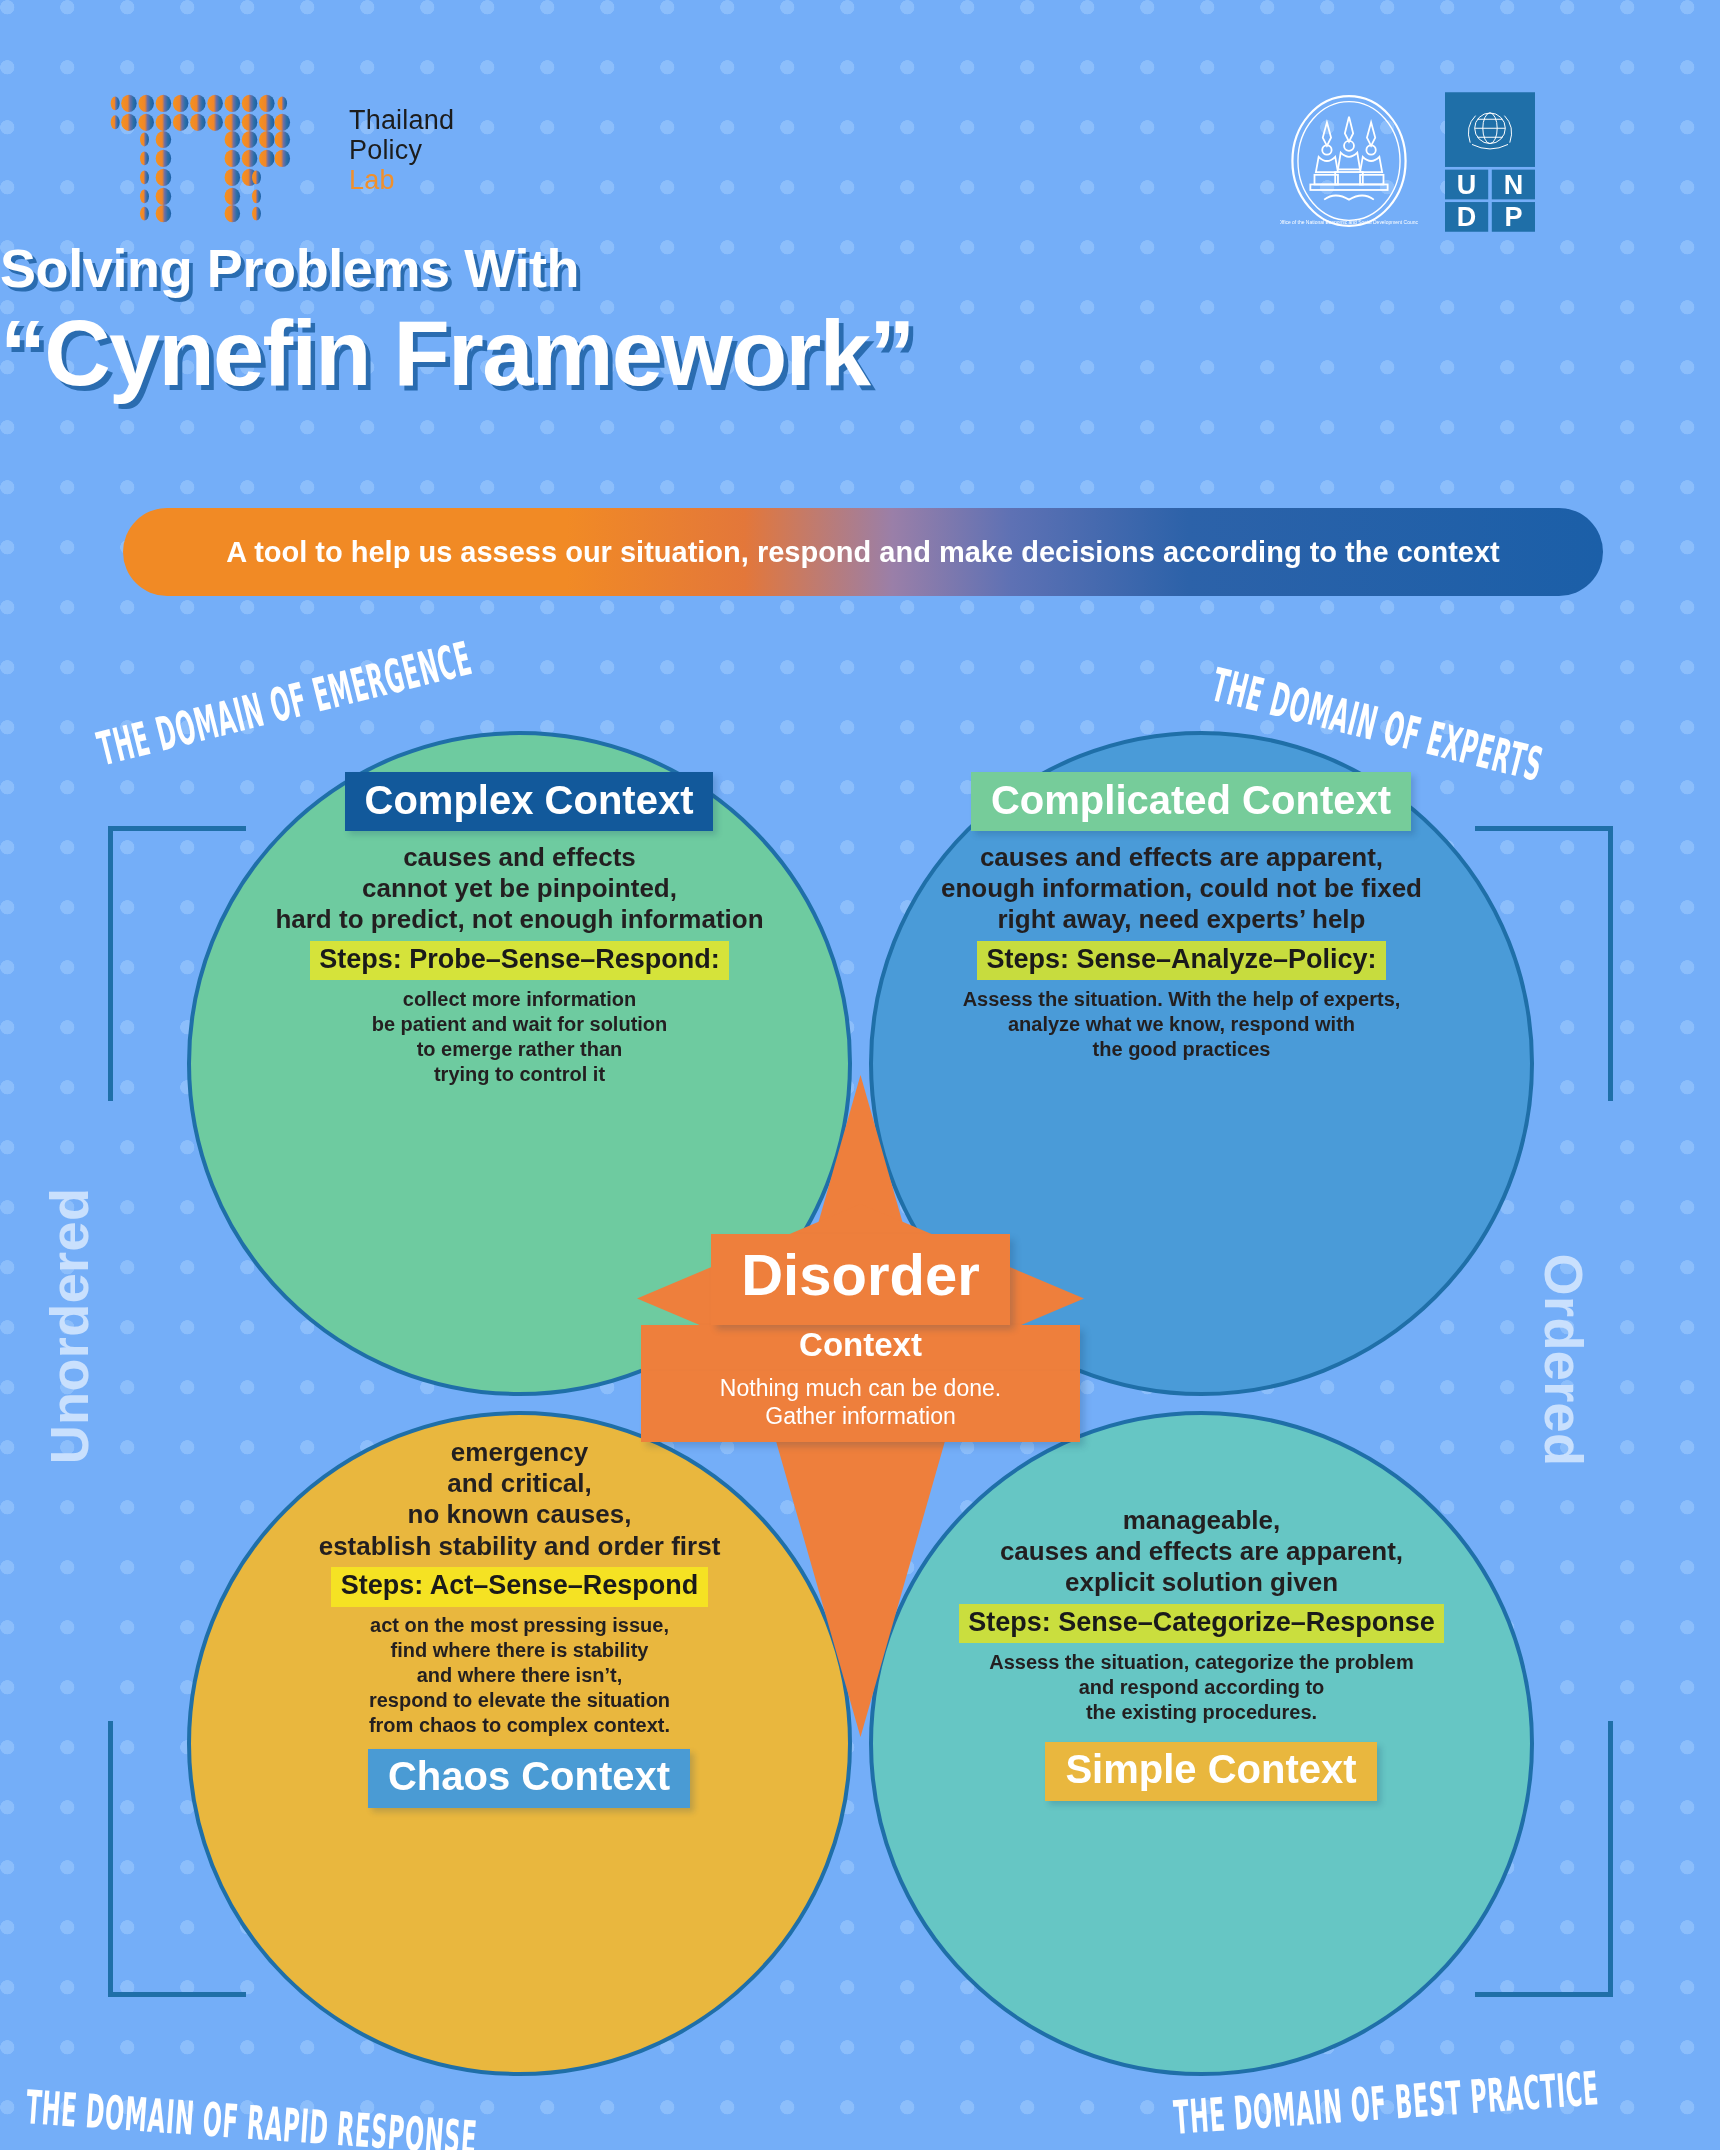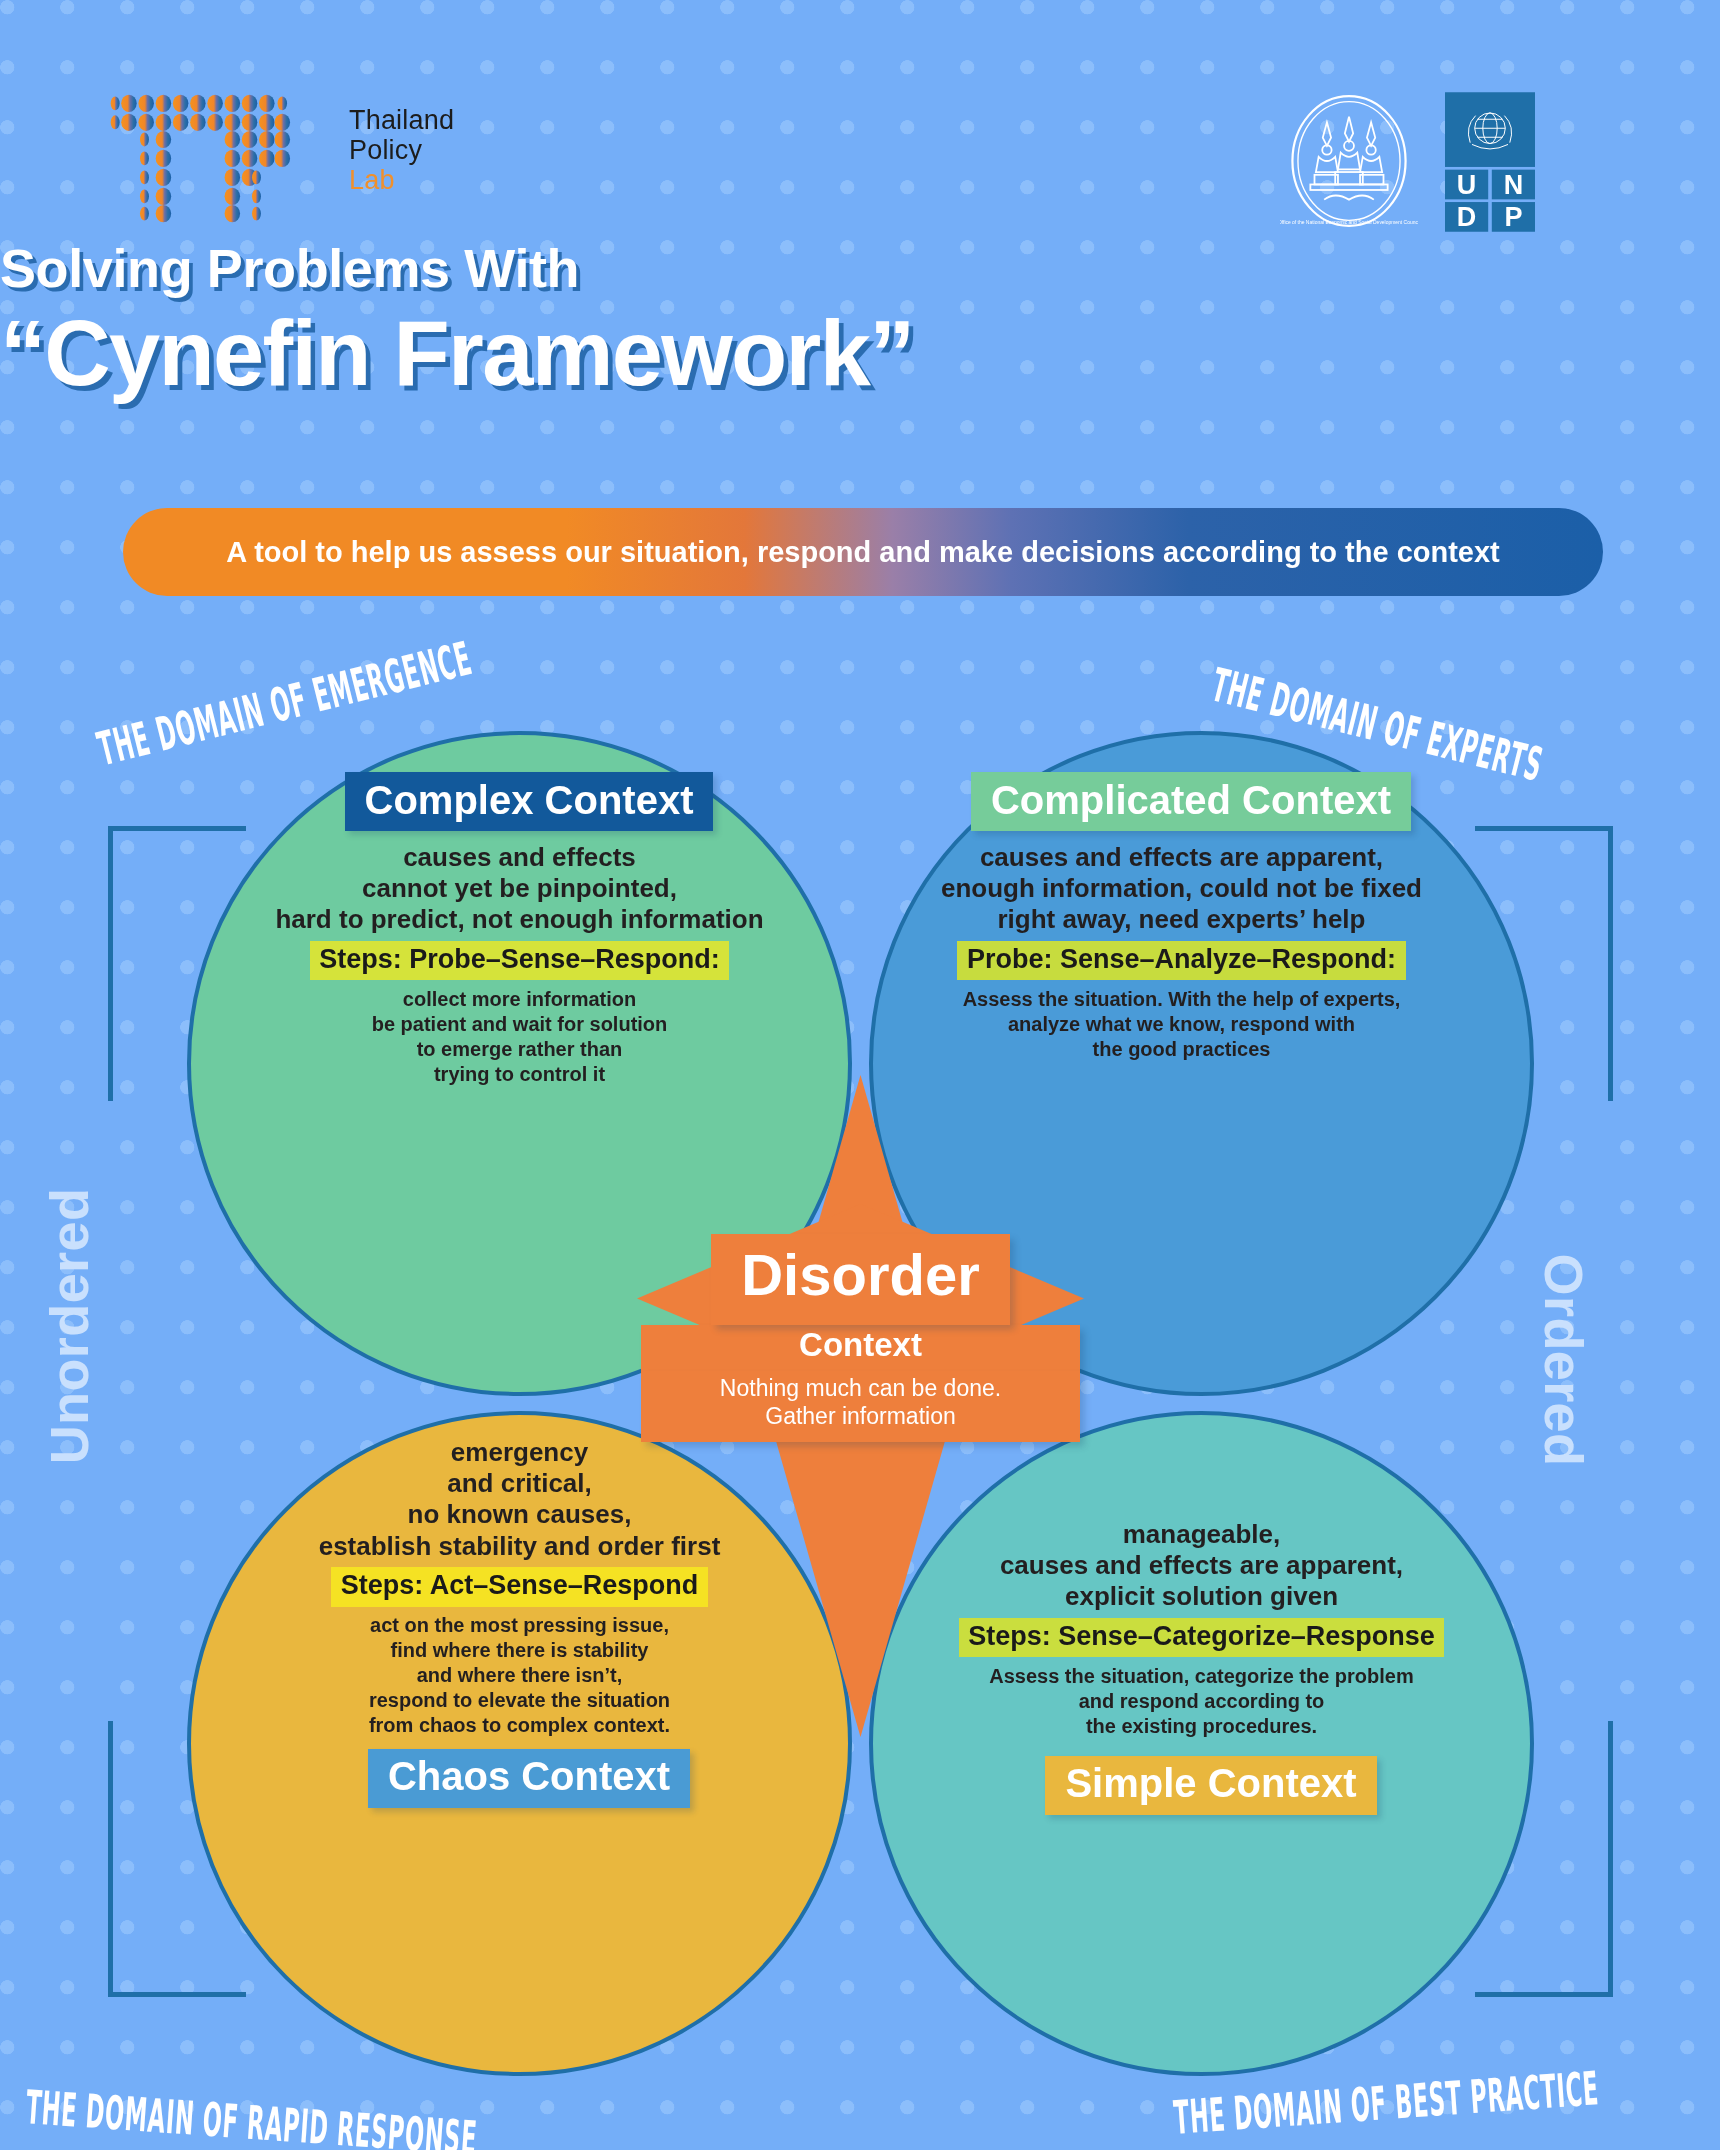--- a/index.html
+++ b/index.html
@@ -320,42 +320,42 @@
 be patient and wait for solution
 to emerge rather than
 trying to control it</div>
   </div>
 
   <div class="ctx" id="ctx-complicated">
     <div class="ctx-badge">Complicated Context</div>
     <div class="ctx-desc" style="white-space:pre-line">causes and effects are apparent,
 enough information, could not be fixed
 right away, need experts’ help</div>
-    <div class="ctx-steps">Probe: Sense–Analyze–Respond:</div>
+    <div class="ctx-steps">Steps: Sense–Analyze–Policy:</div>
     <div class="ctx-detail" style="white-space:pre-line">Assess the situation. With the help of experts,
 analyze what we know, respond with
 the good practices</div>
   </div>
 
   <div class="ctx" id="ctx-chaos">
     <div class="ctx-desc" style="white-space:pre-line;margin-top:0">emergency
 and critical,
 no known causes,
 establish stability and order first</div>
     <div class="ctx-steps">Steps: Act–Sense–Respond</div>
     <div class="ctx-detail" style="white-space:pre-line">act on the most pressing issue,
 find where there is stability
 and where there isn’t,
 respond to elevate the situation
 from chaos to complex context.</div>
     <div class="ctx-badge">Chaos Context</div>
   </div>
 
   <div class="ctx" id="ctx-simple">
-    <div class="ctx-desc" style="white-space:pre-line;margin-top:14px">manageable,
+    <div class="ctx-desc" style="white-space:pre-line;margin-top:0">manageable,
 causes and effects are apparent,
 explicit solution given</div>
     <div class="ctx-steps">Steps: Sense–Categorize–Response</div>
     <div class="ctx-detail" style="white-space:pre-line">Assess the situation, categorize the problem
 and respond according to
 the existing procedures.</div>
     <div class="ctx-badge">Simple Context</div>
   </div>
 
   <div id="disorder">

